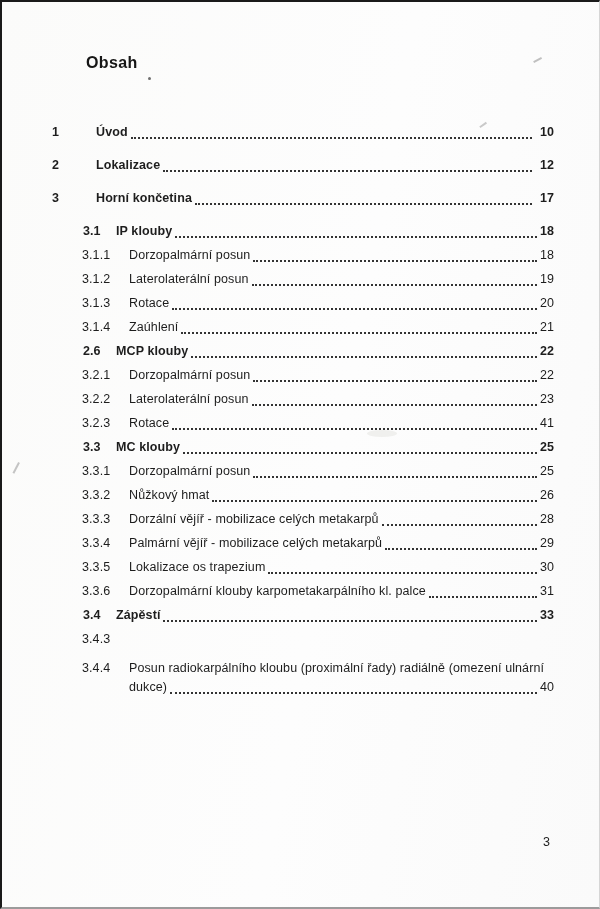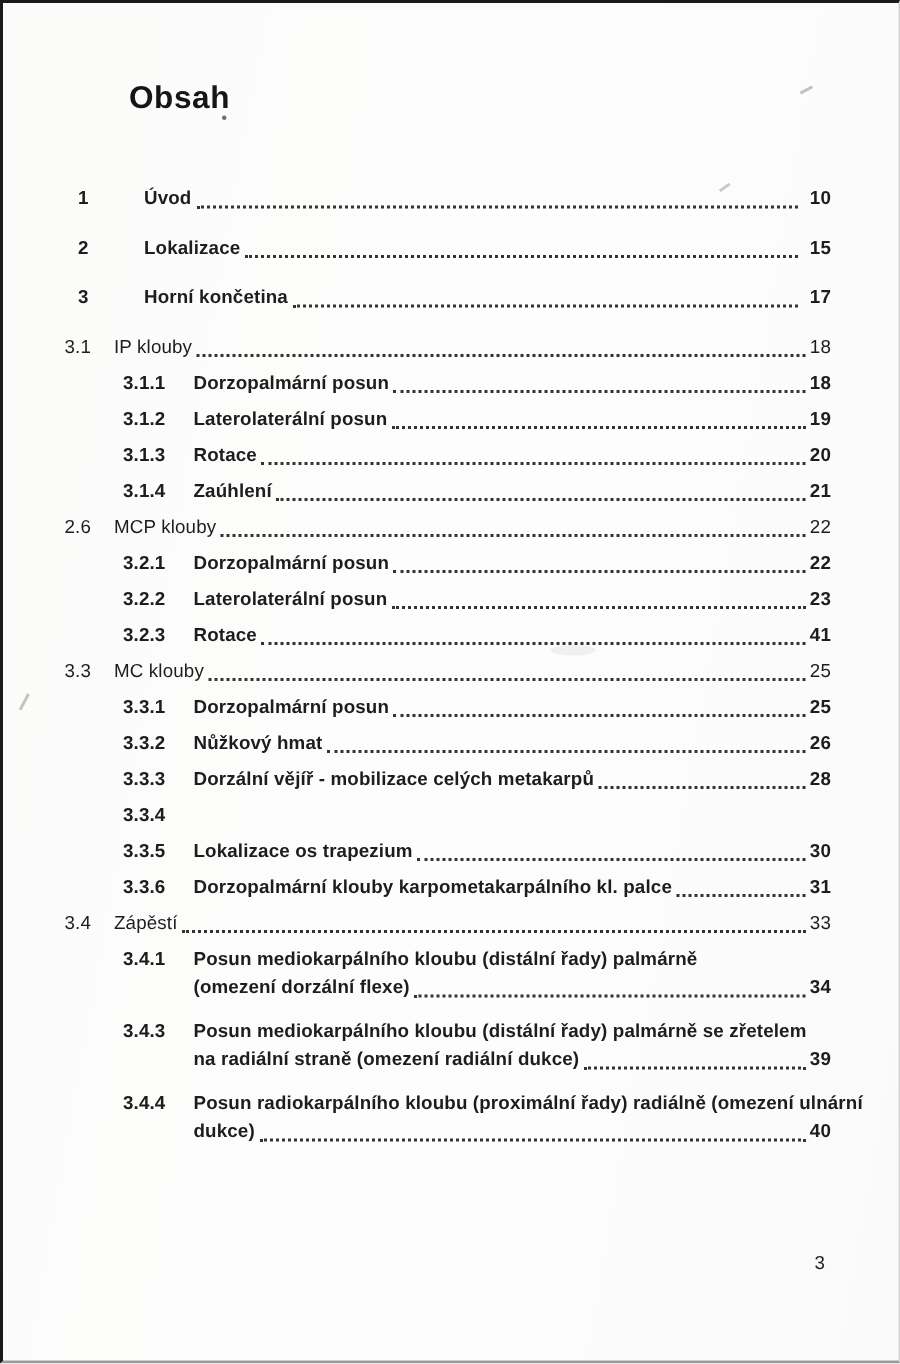--- a/index.html
+++ b/index.html
@@ -11,40 +11,40 @@
     border-left:2px solid #1a1a1a;
     border-top:2px solid #1a1a1a;
     border-bottom:2px solid #9b9b9b;
     border-right:1px solid #d6d6d6;
     font-family:"Liberation Sans","DejaVu Sans",sans-serif;
     color:#1d1d1d;
     overflow:hidden;
   }
   .heading{
     position:absolute;left:84px;top:52px;margin:0;
-    font-size:21px;font-weight:bold;letter-spacing:.4px;color:#161616;
+    font-size:16px;font-weight:bold;letter-spacing:.4px;color:#161616;
   }
   .toc{position:absolute;left:0;right:0;top:121px;}
   .toc-entry{display:flex;align-items:flex-start;padding-right:45px;font-size:12.5px;line-height:19px;letter-spacing:.1px;}
   .toc-entry .num{flex:none;}
   .toc-entry .body{flex:1;min-width:0;}
   .line{display:flex;}
   .text{white-space:nowrap;}
   .leader{flex:1;position:relative;min-width:8px;}
   .leader::after{
     content:"";position:absolute;left:3px;right:1px;bottom:3px;
     border-bottom:2px dotted #333333;
   }
   .pg{flex:none;min-width:16px;text-align:right;}
   .lvl1{padding-left:50px;font-weight:bold;margin-bottom:14px;}
   .lvl1 .num{width:44px;}
   .lvl1 .pg{margin-left:5px;}
-  .lvl2{padding-left:41px;font-weight:normal;margin-bottom:5px;}
+  .lvl2{padding-left:81px;font-weight:bold;margin-bottom:5px;}
   .lvl2 .num{width:33px;}
-  .lvl3{padding-left:80px;font-weight:bold;margin-bottom:5px;}
+  .lvl3{padding-left:80px;font-weight:normal;margin-bottom:5px;}
   .lvl3 .num{width:47px;}
   .multi{margin-bottom:10px;}
   .footer-num{position:absolute;top:833px;right:49px;font-size:12.5px;color:#222;}
   
   .artifact{position:absolute;pointer-events:none;}
   .a-dot{width:3px;height:3px;border-radius:50%;background:#6f6f6f;}
   .a-tick1{width:9px;height:1.5px;background:#c0c0c0;transform:rotate(-28deg);}
   .a-tick2{width:8px;height:1.5px;background:#c9c9c9;transform:rotate(-35deg);}
   .a-slash{width:12px;height:1.5px;background:#c4c4c4;transform:rotate(-62deg);}
   .a-smudge{width:30px;height:7px;border-radius:50%;background:#f0f0ee;}
@@ -65,21 +65,21 @@
             <span class="pg">10</span>
           </div>
         </div>
       </div>
       <div class="toc-entry lvl1">
         <span class="num">2</span>
         <div class="body">
           <div class="line">
             <span class="text">Lokalizace</span>
             <span class="leader"></span>
-            <span class="pg">15</span>
+            <span class="pg">12</span>
           </div>
         </div>
       </div>
       <div class="toc-entry lvl1">
         <span class="num">3</span>
         <div class="body">
           <div class="line">
             <span class="text">Horní končetina</span>
             <span class="leader"></span>
             <span class="pg">17</span>
@@ -211,20 +211,27 @@
         <div class="body">
           <div class="line">
             <span class="text">Dorzální vějíř - mobilizace celých metakarpů</span>
             <span class="leader"></span>
             <span class="pg">28</span>
           </div>
         </div>
       </div>
       <div class="toc-entry lvl3">
         <span class="num">3.3.4</span>
+        <div class="body">
+          <div class="line">
+            <span class="text">Palmární vějíř - mobilizace celých metakarpů</span>
+            <span class="leader"></span>
+            <span class="pg">29</span>
+          </div>
+        </div>
       </div>
       <div class="toc-entry lvl3">
         <span class="num">3.3.5</span>
         <div class="body">
           <div class="line">
             <span class="text">Lokalizace os trapezium</span>
             <span class="leader"></span>
             <span class="pg">30</span>
           </div>
         </div>
@@ -239,48 +246,25 @@
           </div>
         </div>
       </div>
       <div class="toc-entry lvl2">
         <span class="num">3.4</span>
         <div class="body">
           <div class="line">
             <span class="text">Zápěstí</span>
             <span class="leader"></span>
             <span class="pg">33</span>
-          </div>
-        </div>
-      </div>
-      <div class="toc-entry lvl3 multi">
-        <span class="num">3.4.1</span>
-        <div class="body">
-          <div class="line">
-            <span class="text">Posun mediokarpálního kloubu (distální řady) palmárně</span>
-          </div>
-          <div class="line">
-            <span class="text">(omezení dorzální flexe)</span>
-            <span class="leader"></span>
-            <span class="pg">34</span>
           </div>
         </div>
       </div>
       <div class="toc-entry lvl3 multi">
         <span class="num">3.4.3</span>
-        <div class="body">
-          <div class="line">
-            <span class="text">Posun mediokarpálního kloubu (distální řady) palmárně se zřetelem</span>
-          </div>
-          <div class="line">
-            <span class="text">na radiální straně (omezení radiální dukce)</span>
-            <span class="leader"></span>
-            <span class="pg">39</span>
-          </div>
-        </div>
       </div>
       <div class="toc-entry lvl3 multi">
         <span class="num">3.4.4</span>
         <div class="body">
           <div class="line">
             <span class="text">Posun radiokarpálního kloubu (proximální řady) radiálně (omezení ulnární</span>
           </div>
           <div class="line">
             <span class="text">dukce)</span>
             <span class="leader"></span>

